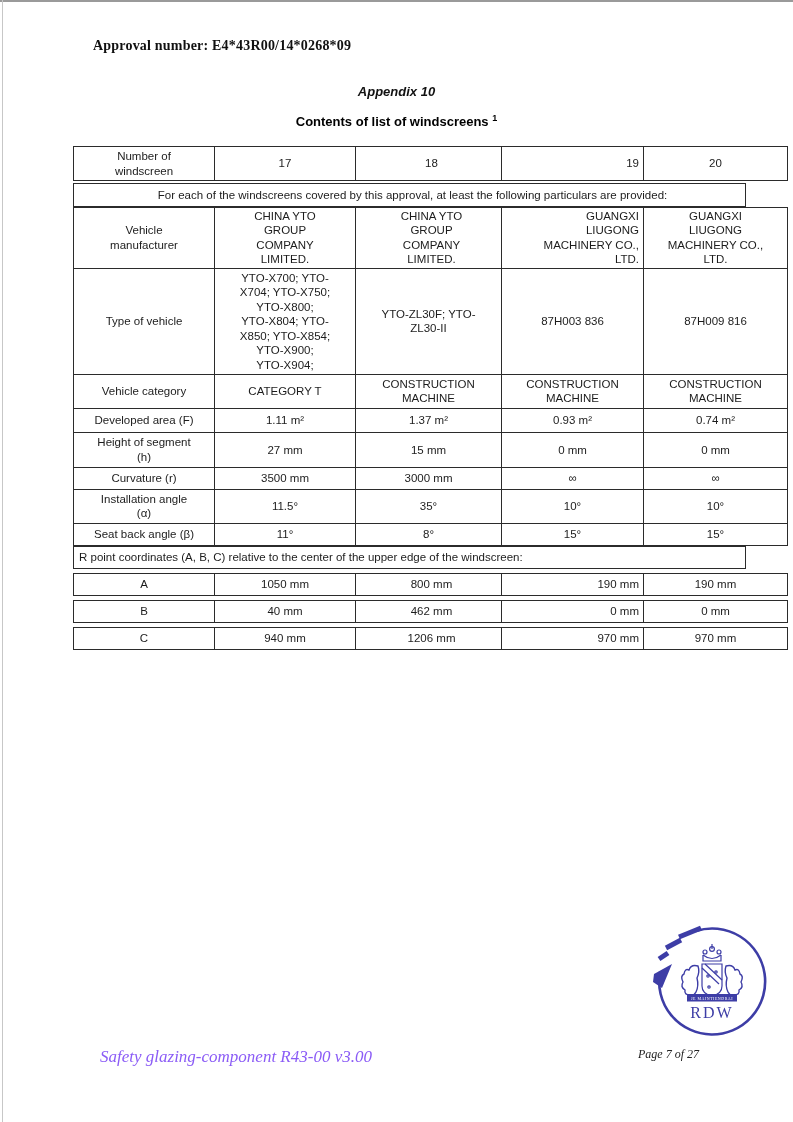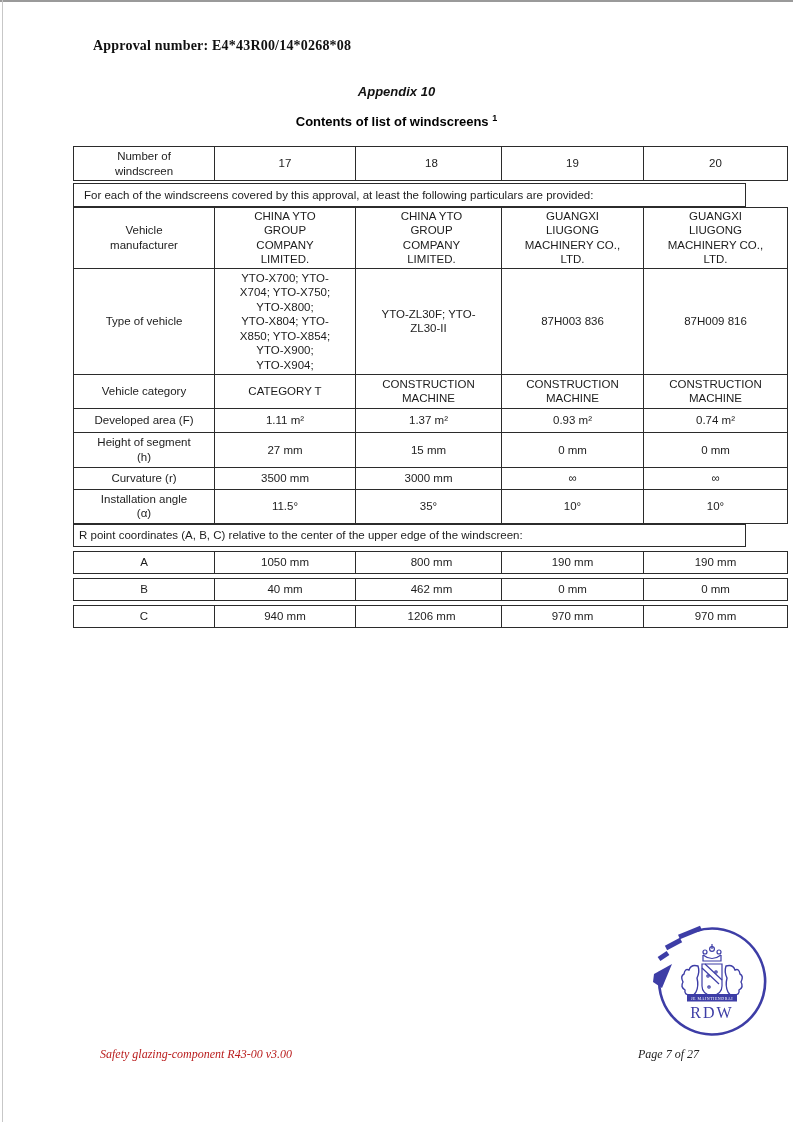--- a/index.html
+++ b/index.html
@@ -25,55 +25,55 @@
   }
   .contents-title sup{font-size:9px;}
 
   .tablewrap{position:absolute;left:73px;top:146px;width:673px;}
   table{border-collapse:collapse;table-layout:fixed;width:673px;}
   td{
     border:1px solid #2b2b2b;text-align:center;vertical-align:middle;
     font-size:11.5px;line-height:1.26;color:#1c1c1c;padding:1px 4px;
     white-space:pre-line;overflow:hidden;
   }
-  .c0{width:132px;} .c1{width:132px;margin-top:32px;} .c2{width:131px;padding-left:10px;} .c3{width:133px;} .c4{width:135px;}
+  .c0{width:132px;} .c1{width:132px;margin-top:32px;} .c2{width:131px;padding-left:10px;} .c3{width:133px;text-align:right;} .c4{width:135px;}
   .t-header td{height:31px;}
   .t-note{margin-top:2px;}
-  .t-note td{height:20px;text-align:left;padding-left:10px;}
+  .t-note td{height:20px;text-align:center;padding-left:10px;}
   .r-manu td{height:57px;}
   .r-type td{height:103px;}
   .r-cat td{height:31px;}
   .r-area td{height:21px;}
   .r-seg td{height:32px;}
   .r-curv td{height:19px;}
   .r-inst td{height:31px;}
   .r-seat td{height:19px;}
   .t-rnote{}
   .t-rnote td{height:19px;text-align:left;padding-left:5px;}
   .t-coord{margin-top:4px;}
   .t-coord td{height:19px;}
 
   .footer-left{
     position:absolute;left:100px;top:1047px;
-    font-family:"Liberation Serif", serif;font-style:italic;font-size:12px;color:#b91c1c;
+    font-family:"Liberation Serif", serif;font-style:italic;font-size:17px;color:#8b5cf6;
   }
   .footer-right{
     position:absolute;right:94px;top:1047px;
     font-family:"Liberation Serif", serif;font-style:italic;font-size:12px;color:#222;
   }
   .logo{position:absolute;left:652px;top:924px;width:118px;height:118px;}
   .logo text{font-family:"Liberation Serif", serif;}
 </style>
 </head>
 <body>
 
 <div class="page-edge-top"></div>
 <div class="page-edge-left"></div>
 
-<div class="approval-line">Approval number: E4*43R00/14*0268*08</div>
+<div class="approval-line">Approval number: E4*43R00/14*0268*09</div>
 <div class="appendix-title">Appendix 10</div>
 <div class="contents-title"><span>Contents of list of windscreens</span> <sup>1</sup></div>
 
 <div class="tablewrap">
 
   <table class="t-header">
     <tbody>
         <tr>
       <td class="c0">Number of
 windscreen</td>
@@ -162,20 +162,27 @@
       <td>∞</td>
     </tr>
     <tr class="r-inst">
       <td>Installation angle
 (α)</td>
       <td>11.5°</td>
       <td>35°</td>
       <td>10°</td>
       <td>10°</td>
     </tr>
+    <tr class="r-seat">
+      <td>Seat back angle (β)</td>
+      <td>11°</td>
+      <td>8°</td>
+      <td>15°</td>
+      <td>15°</td>
+    </tr>
   </tbody>
     </table>
 
   <table class="t-rnote">
     <tbody>
         <tr>
           <td>R point coordinates (A, B, C) relative to the center of the upper edge of the windscreen:</td>
         </tr>
   </tbody>
     </table>

